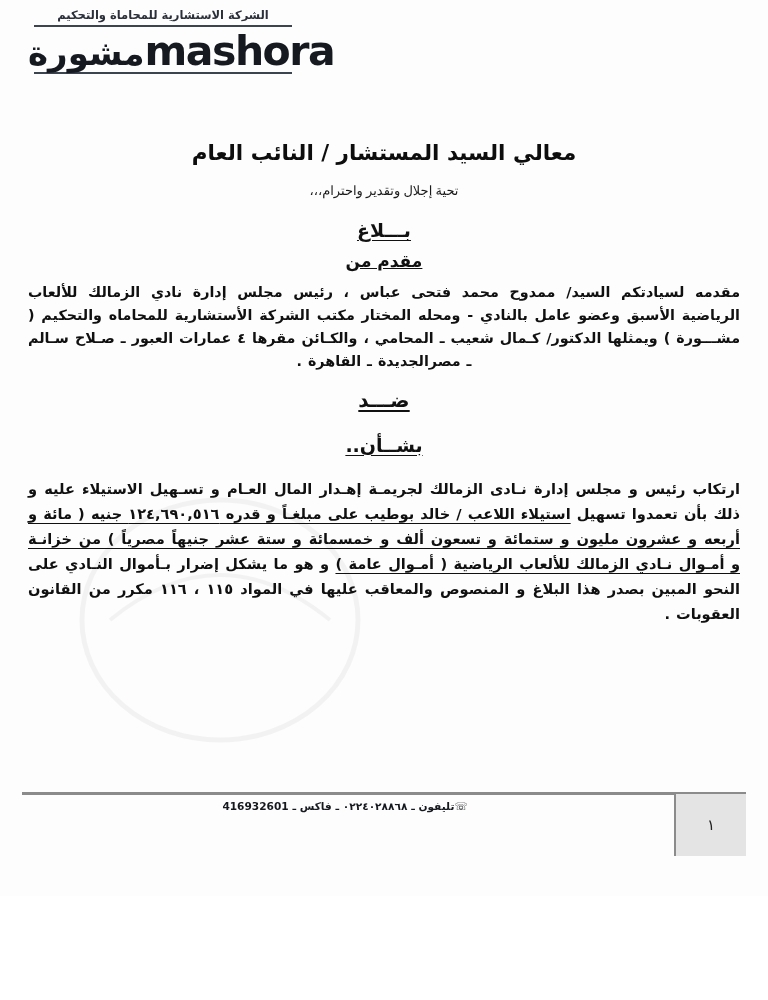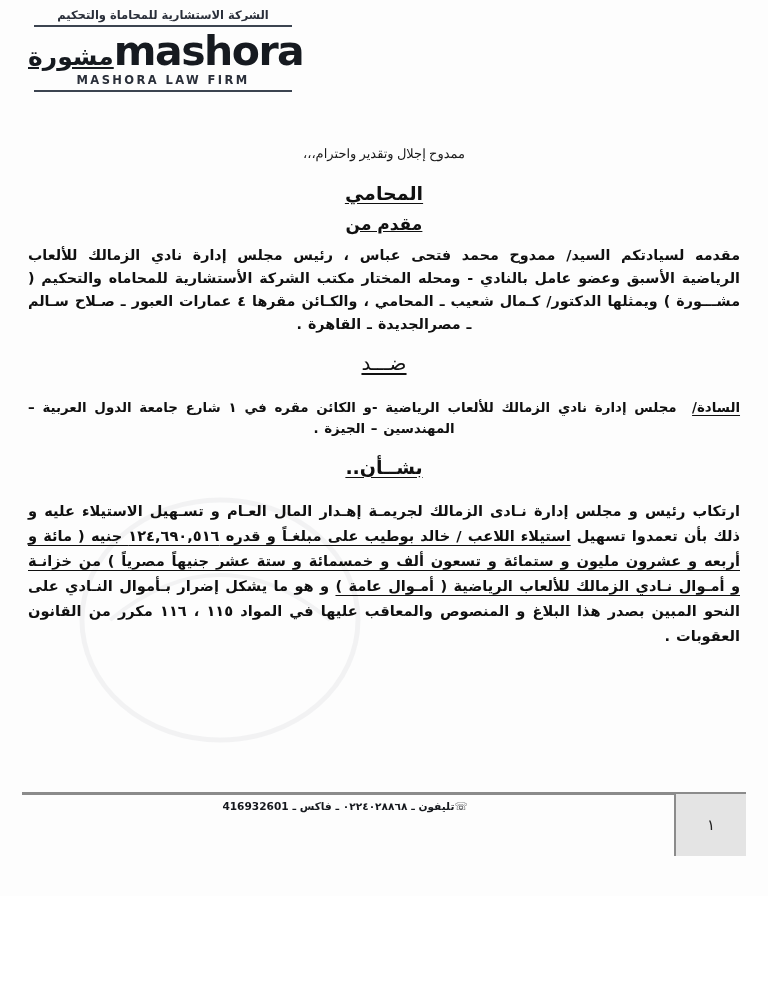--- a/index.html
+++ b/index.html
@@ -60,23 +60,22 @@
     font-family: "DejaVu Sans", "Liberation Sans", sans-serif;
     font-size: 41px;
     font-weight: bold;
     color: #161a20;
     letter-spacing: -1.5px;
     line-height: 1.02;
     white-space: nowrap;
   }
   .lh-wordmark .ar-mark {
     font-family: "DejaVu Sans", sans-serif;
-    font-size: 25px;
+    font-size: 34px;
     letter-spacing: -2px;
-    text-decoration: underline;
   }
   .lh-sub {
     direction: ltr;
     font-family: "DejaVu Sans", "Liberation Sans", sans-serif;
     font-size: 11.5px;
     font-weight: bold;
     color: #2a2f3a;
     letter-spacing: 2.4px;
     padding: 1px 0 3px 0;
     white-space: nowrap;
@@ -126,21 +125,21 @@
     font-family: "DejaVu Sans", "Liberation Sans", sans-serif;
     font-size: 17px;
     font-weight: bold;
     text-align: center;
     margin: 10px 0 0 0;
     text-decoration: underline;
   }
   .heading-against {
     font-family: "DejaVu Sans", "Liberation Sans", sans-serif;
     font-size: 20px;
-    font-weight: normal;
+    font-weight: bold;
     text-align: center;
     margin: 14px 0 22px 0;
     letter-spacing: 1px;
   }
   .heading-subject {
     font-family: "DejaVu Sans", "Liberation Sans", sans-serif;
     font-size: 19px;
     font-weight: bold;
     text-align: center;
     margin: 16px 0 8px 0;
@@ -262,46 +261,45 @@
 </head>
 <body>
 
 <div class="page">
 
   <div class="letterhead">
     <div class="lh-inner">
       <div class="lh-tagline">الشركة الاستشارية للمحاماة والتحكيم</div>
       <div class="lh-rule-top"></div>
       <div class="lh-wordmark"><span class="ar-mark">مشورة</span><span>mashora</span></div>
-      <div class="lh-sub">MASHORA LAW FIRM</div>
       <div class="lh-rule-bot"></div>
     </div>
   </div>
 
   <div class="watermark">
     <svg viewBox="0 0 300 300" width="300" height="300" aria-hidden="true">
       <ellipse cx="150" cy="150" rx="138" ry="120" fill="none" stroke="#6b7280" stroke-width="5"></ellipse>
       <path d="M40 150 Q150 60 260 150" fill="none" stroke="#6b7280" stroke-width="4"></path>
     </svg>
   </div>
 
   <div class="doc-body">
 
-
-    <div class="greeting">ممدوح إجلال وتقدير واحترام،،،</div>
-
-    <div class="heading-lg u">المحامي</div>
+    <div class="addressee">معالي السيد المستشار / النائب العام</div>
+
+    <div class="greeting">تحية إجلال وتقدير واحترام،،،</div>
+
+    <div class="heading-lg u">بـــلاغ</div>
 
     <div class="heading-md">مقدم من</div>
 
     <p class="para">مقدمه لسيادتكم السيد/ ممدوح محمد فتحى عباس ، رئيس مجلس إدارة نادي الزمالك للألعاب الرياضية الأسبق وعضو عامل بالنادي - ومحله المختار مكتب الشركة الأستشارية للمحاماه والتحكيم ( مشـــورة ) ويمثلها الدكتور/ كـمال شعيب ـ المحامي ، والكـائن مقرها ٤ عمارات العبور ـ صـلاح سـالم ـ مصرالجديدة ـ القاهرة .</p>
 
     <div class="heading-against u">ضـــد</div>
 
-    <p class="para para-defendant"><span class="lead-label">السادة/</span>&nbsp;&nbsp;<span>مجلس إدارة نادي الزمالك للألعاب الرياضية -و الكائن مقره في ١ شارع جامعة الدول العربية – المهندسين – الجيزة .</span></p>
 
     <div class="heading-subject u">بشــأن..</div>
 
     <p class="para para-complaint"><span>ارتكاب رئيس و مجلس إدارة نـادى الزمالك لجريمـة إهـدار المال العـام و تسـهيل الاستيلاء عليه و ذلك بأن تعمدوا تسهيل </span><span class="uline-run">استيلاء اللاعب /  خالد بوطيب على مبلغـاً و قدره </span><span class="uline-run amount">١٢٤,٦٩٠,٥١٦</span><span class="uline-run"> جنيه ( مائة و أربعه و عشرون مليون و ستمائة و تسعون ألف و خمسمائة و ستة عشر جنيهاً مصرياً ) من خزانـة و أمـوال نـادي الزمالك للألعاب الرياضية ( أمـوال عامة )</span><span> و هو ما يشكل إضرار بـأموال النـادي على النحو المبين بصدر هذا البلاغ و المنصوص والمعاقب عليها في المواد </span><span class="amount">١١٥ ، ١١٦</span><span> مكرر من القانون العقوبات .</span></p>
   </div>
 
   <div class="footer">
     <div class="footer-rule"></div>
 
     <div class="pagebox">

